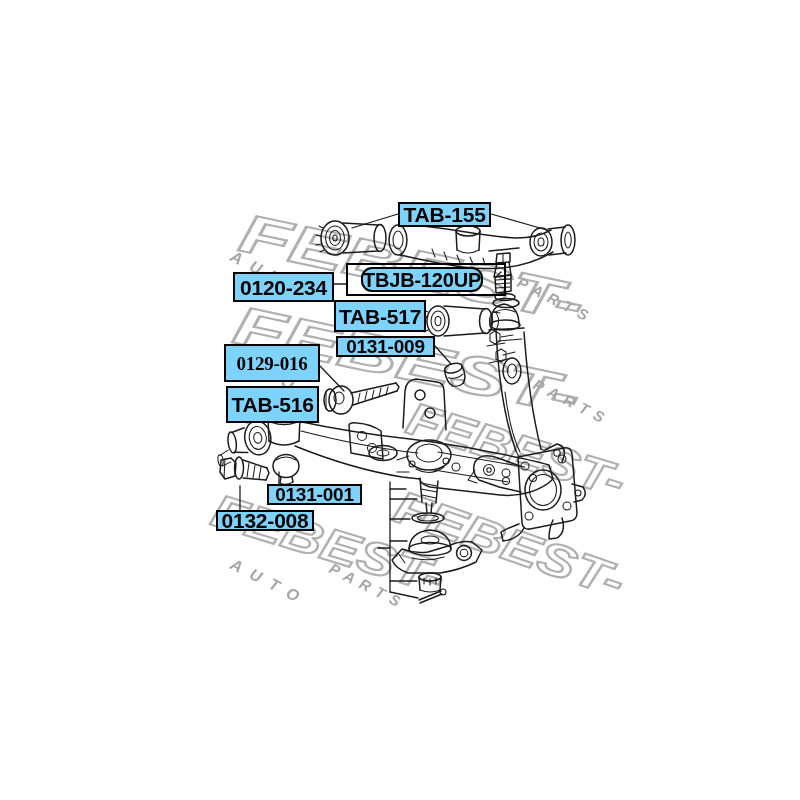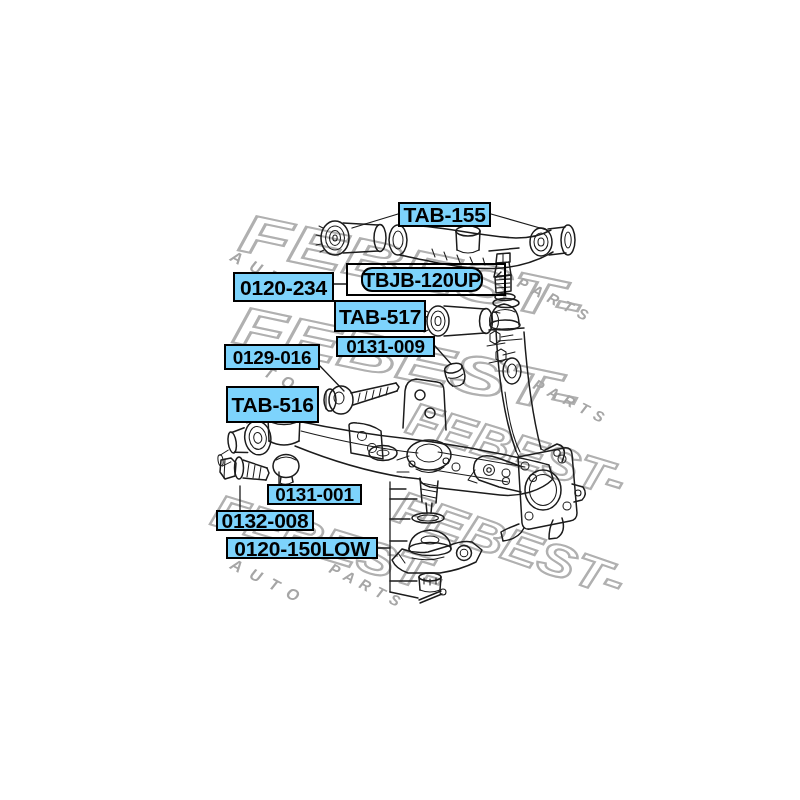--- a/index.html
+++ b/index.html
@@ -295,23 +295,22 @@
   <div class="part-label" style="left:398px;top:202px;width:93px;height:25px;">TAB-155</div>
 
   <div class="part-label" style="left:233px;top:272px;width:101px;height:30px;">0120-234</div>
 
   <div class="part-label tight" style="left:361px;top:267px;width:122px;height:25px;border-radius:11px;">TBJB-120UP</div>
 
   <div class="part-label" style="left:313px;top:300px;width:92px;height:32px;margin-left:21px;">TAB-517</div>
 
   <div class="part-label small" style="left:336px;top:336px;width:99px;height:21px;text-align:center;">0131-009</div>
 
-  <div class="part-label small" style="left:224px;top:344px;width:96px;height:26px;">0129-016</div>
+  <div class="part-label small" style="left:224px;top:344px;width:96px;height:38px;font-family:Liberation Serif, serif;">0129-016</div>
 
   <div class="part-label" style="left:226px;top:386px;width:93px;height:37px;">TAB-516</div>
 
   <div class="part-label small" style="left:267px;top:484px;width:95px;height:21px;">0131-001</div>
 
   <div class="part-label" style="left:216px;top:510px;width:98px;height:21px;">0132-008</div>
 
-  <div class="part-label" style="left:226px;top:537px;width:152px;height:22px;">0120-150LOW</div>
 
 </div>
 
 </body></html>

